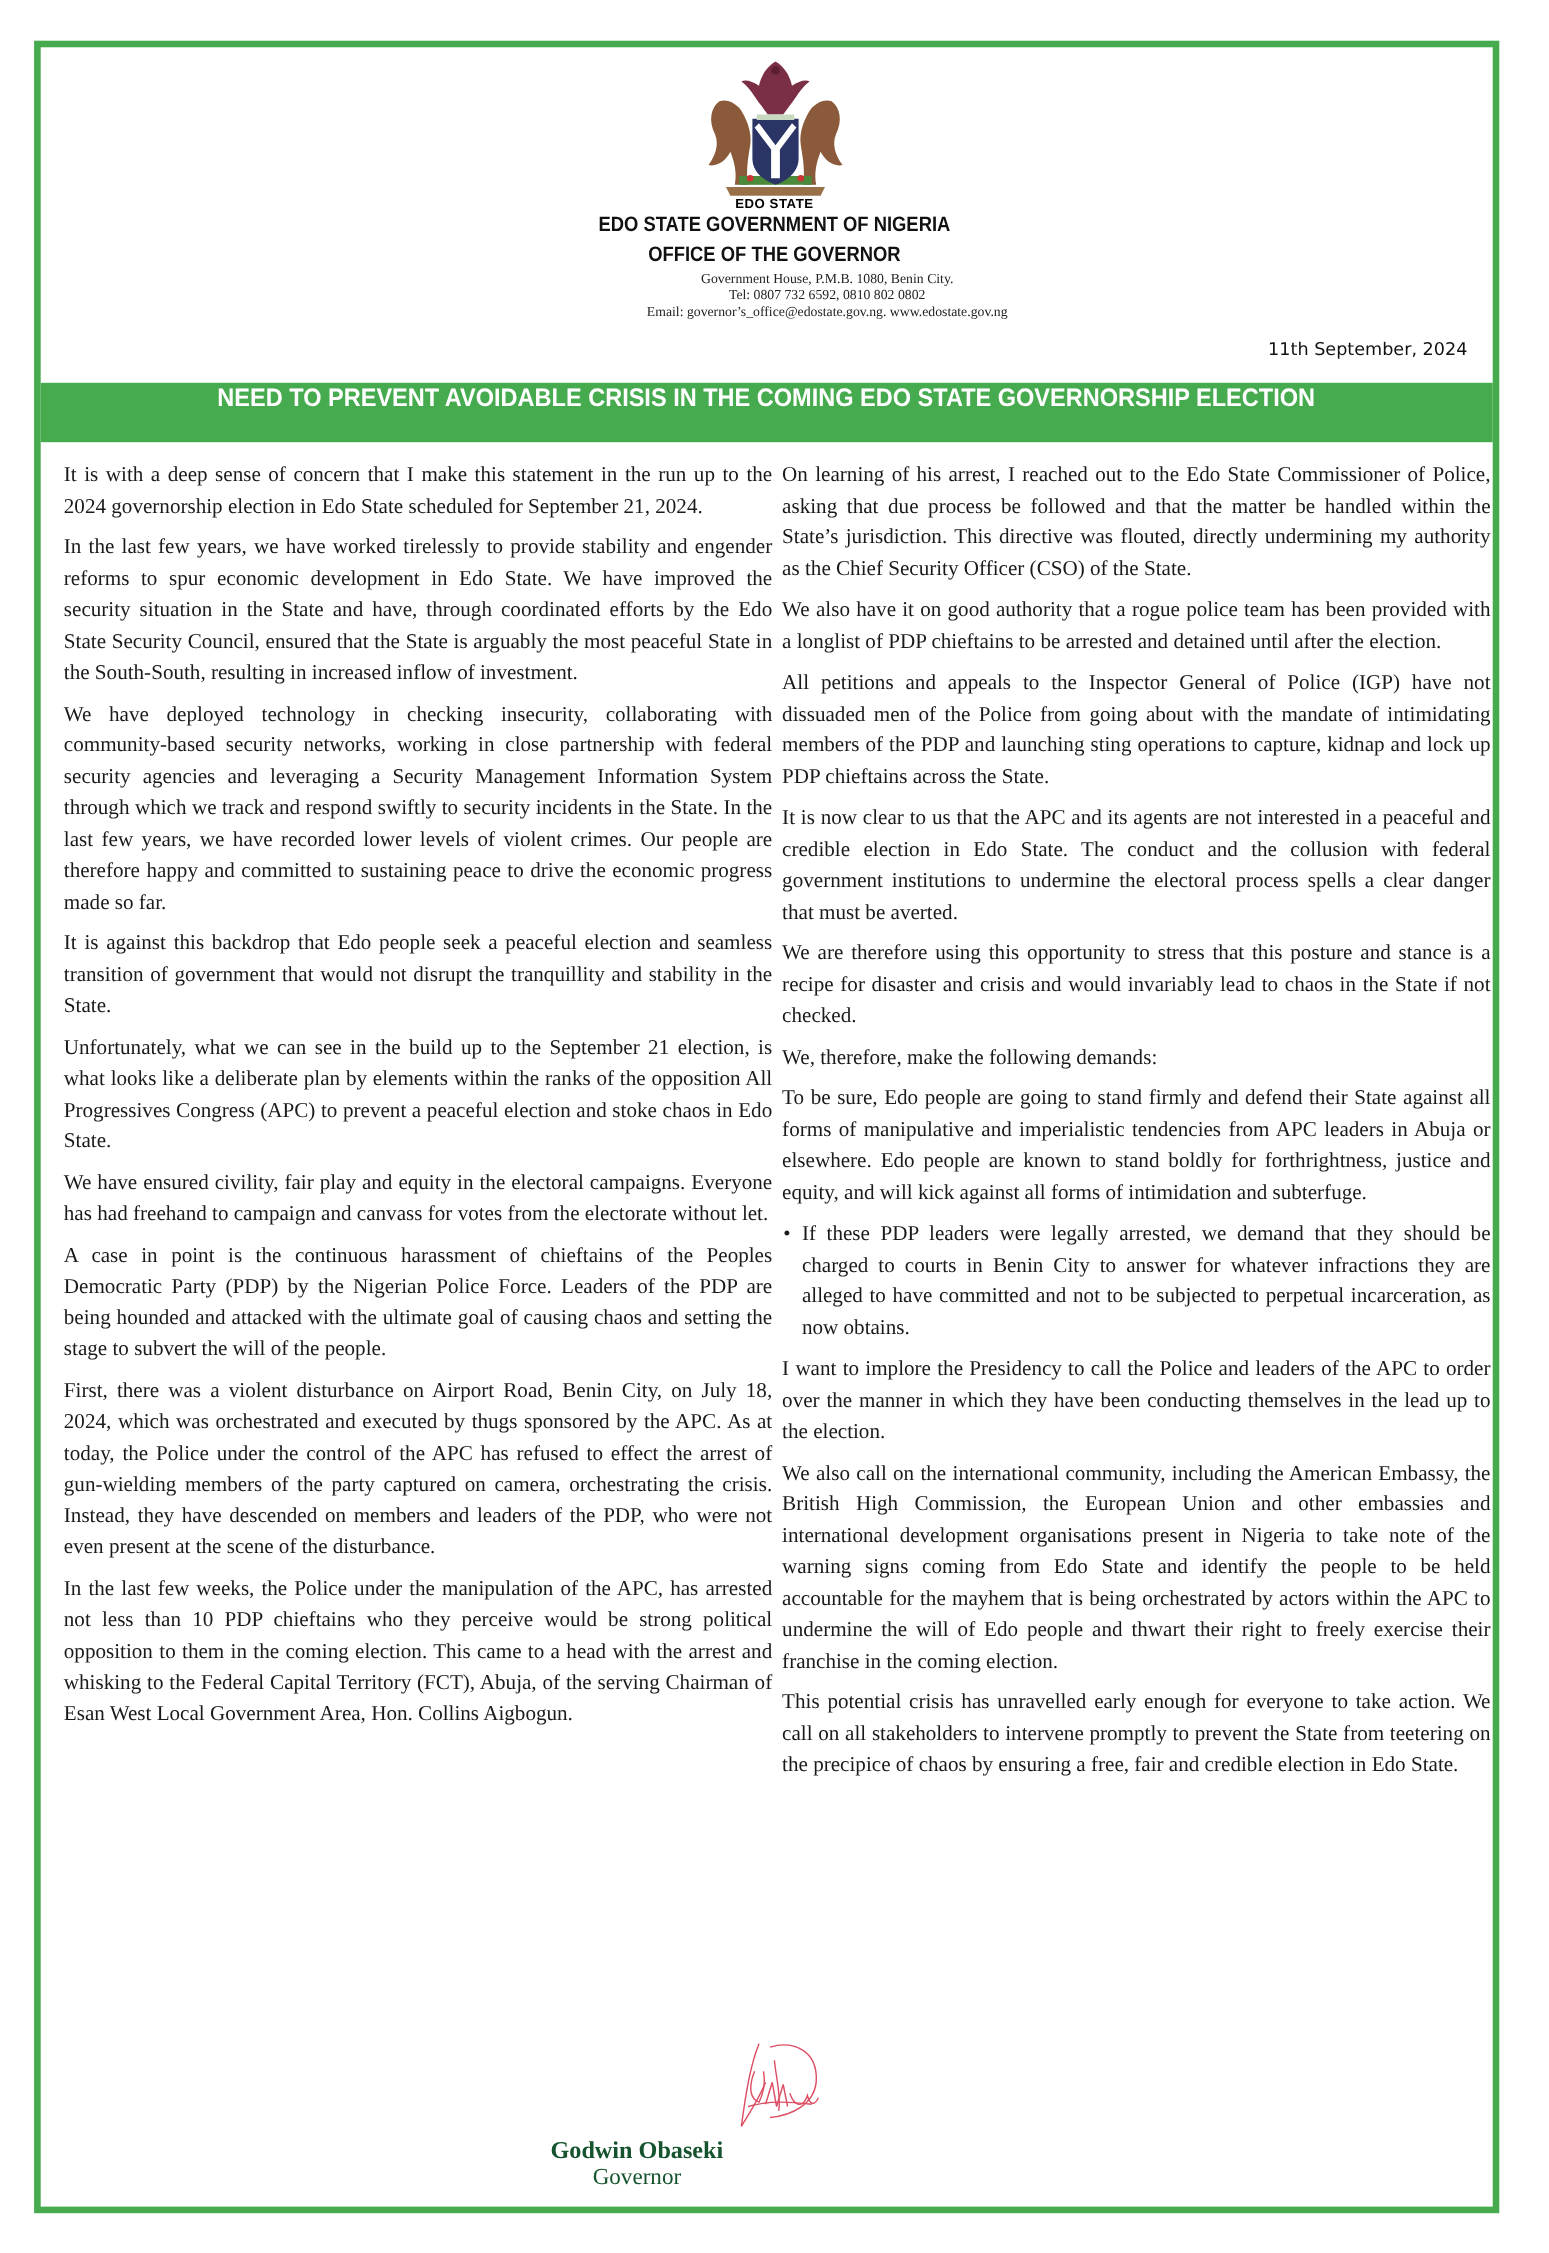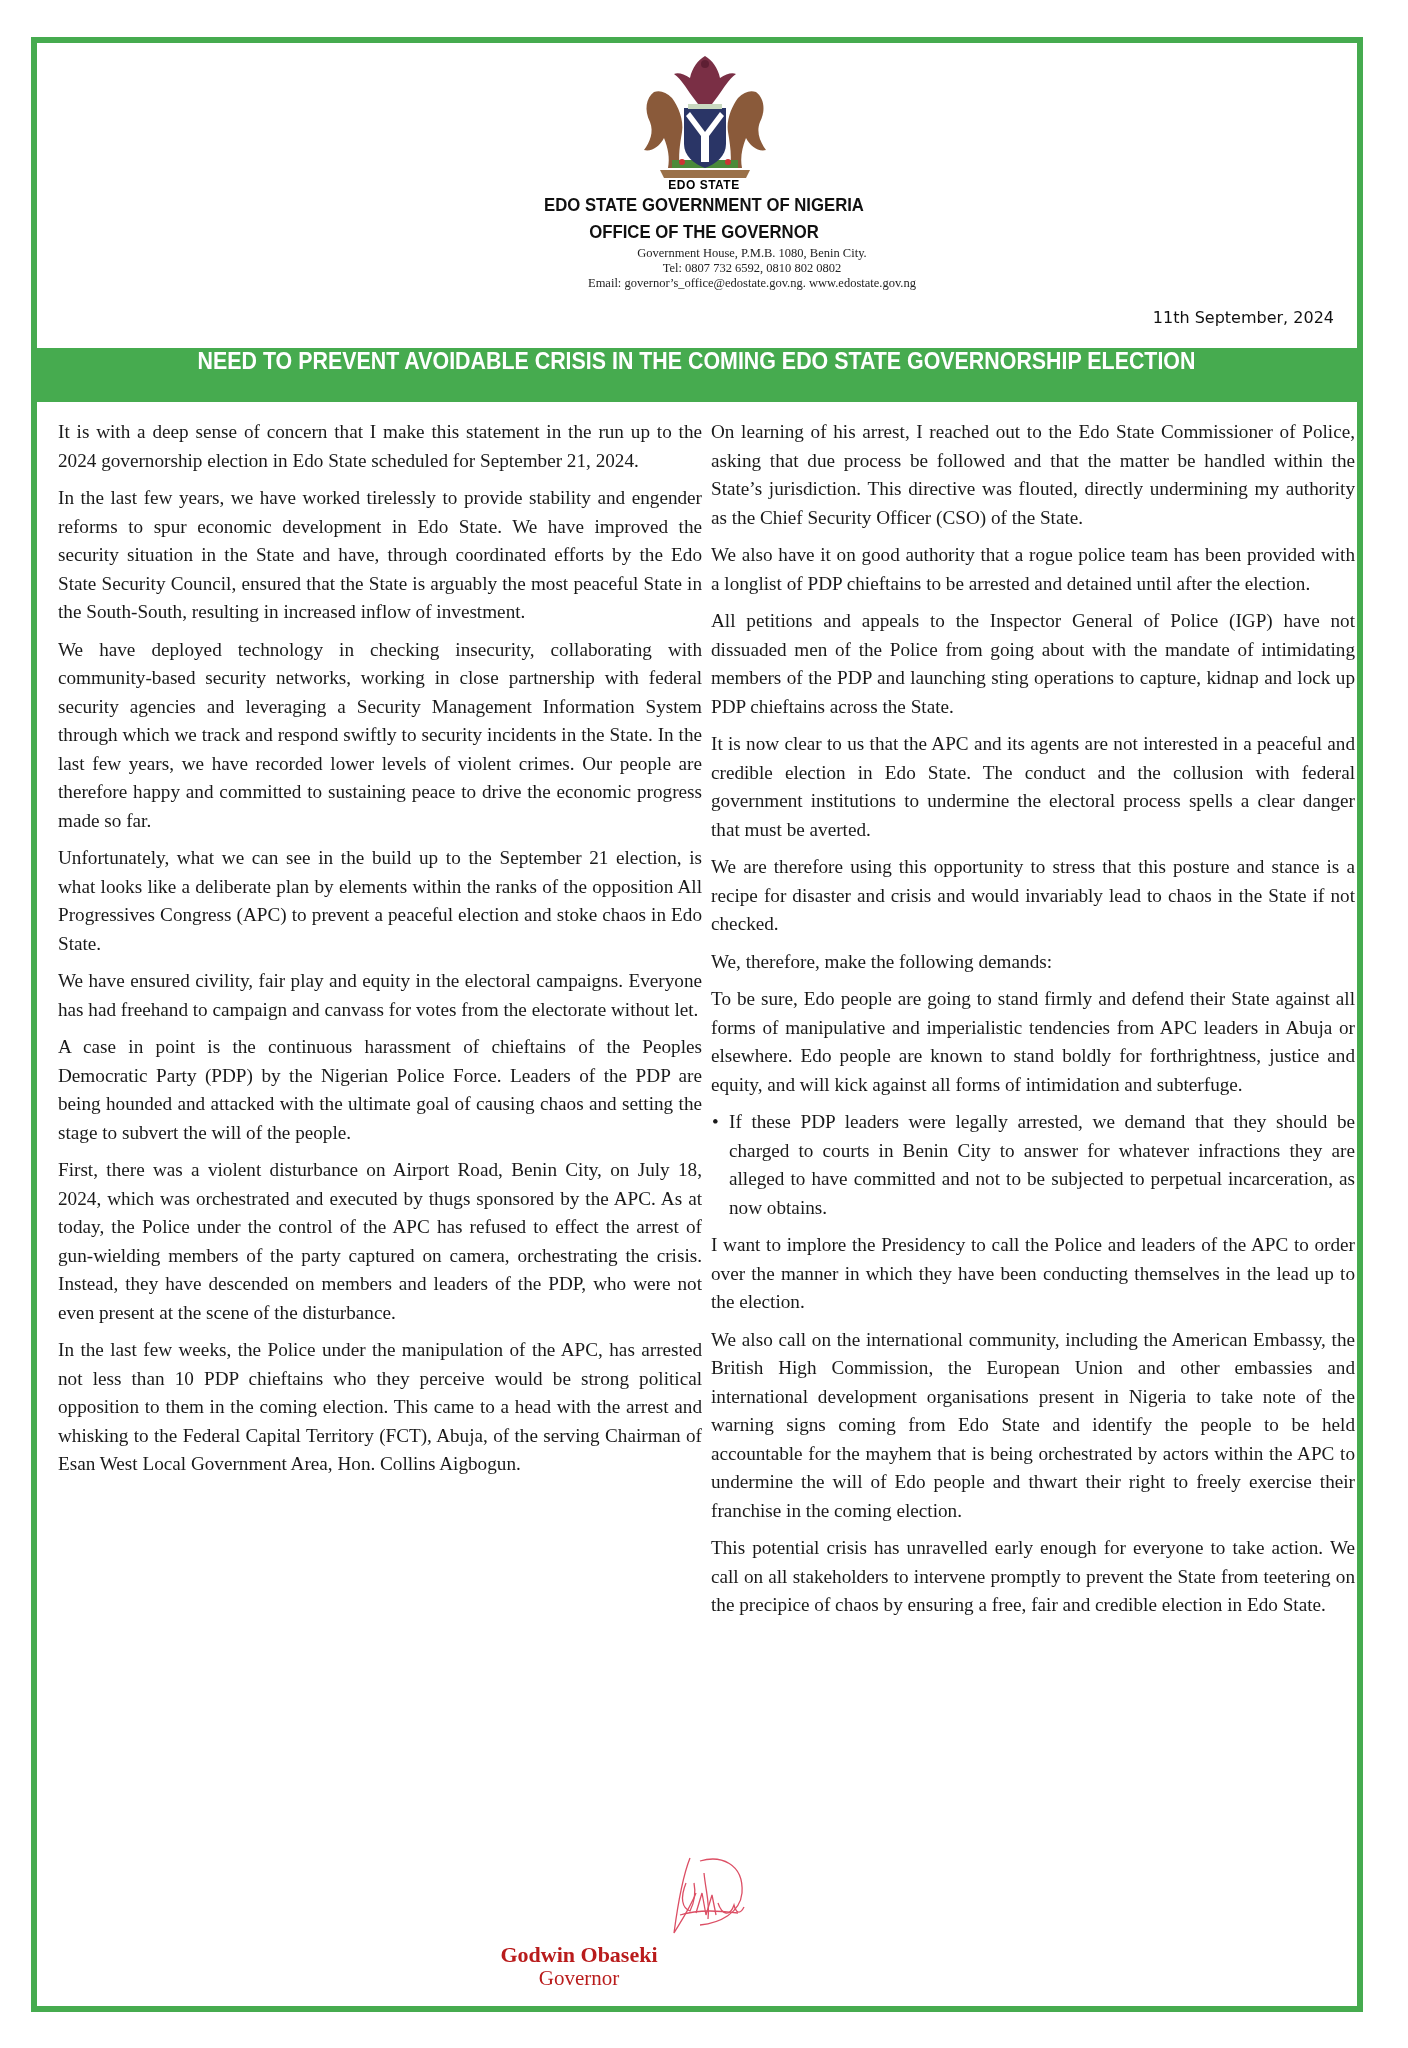--- a/index.html
+++ b/index.html
@@ -49,21 +49,21 @@
     .col.right { left: 711px; }
     .col p { margin: 0 0 9px 0; }
     .col ul { margin: 0 0 9px 0; padding-left: 18px; list-style: none; }
     .col li { position: relative; margin: 0 0 9px 0; }
     .col li::before {
       content: "•"; position: absolute; left: -17px; top: 0; font-size: 19px;
     }
     .signature { position: absolute; left: 660px; top: 1853px; width: 100px; height: 90px; }
     .signer {
       position: absolute; left: 0; width: 1136px; text-align: center;
-      font-family: "Liberation Serif", serif; color: #b91c1c;
+      font-family: "Liberation Serif", serif; color: #14532d;
     }
     .signer.name { top: 1942px; font-size: 22px; font-weight: bold; left: 0; padding-left: 22px; box-sizing: border-box; }
     .signer.title { top: 1966px; font-size: 21px; padding-left: 22px; box-sizing: border-box; }
   </style>
 </head>
 <body>
 
 <div class="frame"></div>
 
 <svg class="crest" viewBox="0 0 146 136">
@@ -95,20 +95,21 @@
 <div class="date">11th September, 2024</div>
 
 <div class="banner">
   <span class="banner-text">NEED TO PREVENT AVOIDABLE CRISIS IN THE COMING EDO STATE GOVERNORSHIP ELECTION</span>
 </div>
 
 <div class="col left">
   <p>It is with a deep sense of concern that I make this statement in the run up to the 2024 governorship election in Edo State scheduled for September 21, 2024.</p>
   <p>In the last few years, we have worked tirelessly to provide stability and engender reforms to spur economic development in Edo State. We have improved the security situation in the State and have, through coordinated efforts by the Edo State Security Council, ensured that the State is arguably the most peaceful State in the South-South, resulting in increased inflow of investment.</p>
   <p>We have deployed technology in checking insecurity, collaborating with community-based security networks, working in close partnership with federal security agencies and leveraging a Security Management Information System through which we track and respond swiftly to security incidents in the State. In the last few years, we have recorded lower levels of violent crimes. Our people are therefore happy and committed to sustaining peace to drive the economic progress made so far.</p>
+  <p>It is against this backdrop that Edo people seek a peaceful election and seamless transition of government that would not disrupt the tranquillity and stability in the State.</p>
   <p>Unfortunately, what we can see in the build up to the September 21 election, is what looks like a deliberate plan by elements within the ranks of the opposition All Progressives Congress (APC) to prevent a peaceful election and stoke chaos in Edo State.</p>
   <p>We have ensured civility, fair play and equity in the electoral campaigns. Everyone has had freehand to campaign and canvass for votes from the electorate without let.</p>
   <p>A case in point is the continuous harassment of chieftains of the Peoples Democratic Party (PDP) by the Nigerian Police Force. Leaders of the PDP are being hounded and attacked with the ultimate goal of causing chaos and setting the stage to subvert the will of the people.</p>
   <p>First, there was a violent disturbance on Airport Road, Benin City, on July 18, 2024, which was orchestrated and executed by thugs sponsored by the APC. As at today, the Police under the control of the APC has refused to effect the arrest of gun-wielding members of the party captured on camera, orchestrating the crisis. Instead, they have descended on members and leaders of the PDP, who were not even present at the scene of the disturbance.</p>
   <p>In the last few weeks, the Police under the manipulation of the APC, has arrested not less than 10 PDP chieftains who they perceive would be strong political opposition to them in the coming election. This came to a head with the arrest and whisking to the Federal Capital Territory (FCT), Abuja, of the serving Chairman of Esan West Local Government Area, Hon. Collins Aigbogun.</p>
 </div>
 
 <div class="col right">
   <p>On learning of his arrest, I reached out to the Edo State Commissioner of Police, asking that due process be followed and that the matter be handled within the State’s jurisdiction. This directive was flouted, directly undermining my authority as the Chief Security Officer (CSO) of the State.</p>
   <p>We also have it on good authority that a rogue police team has been provided with a longlist of PDP chieftains to be arrested and detained until after the election.</p>

